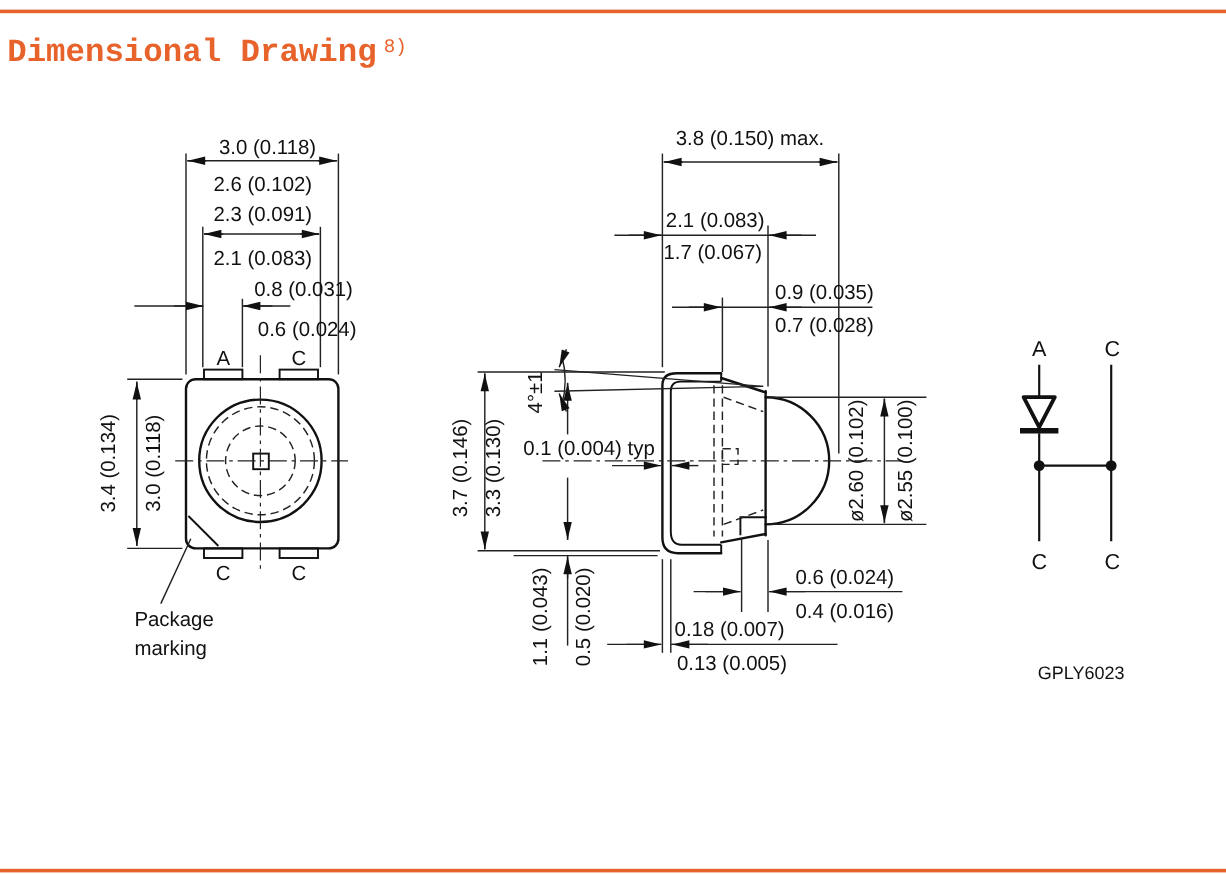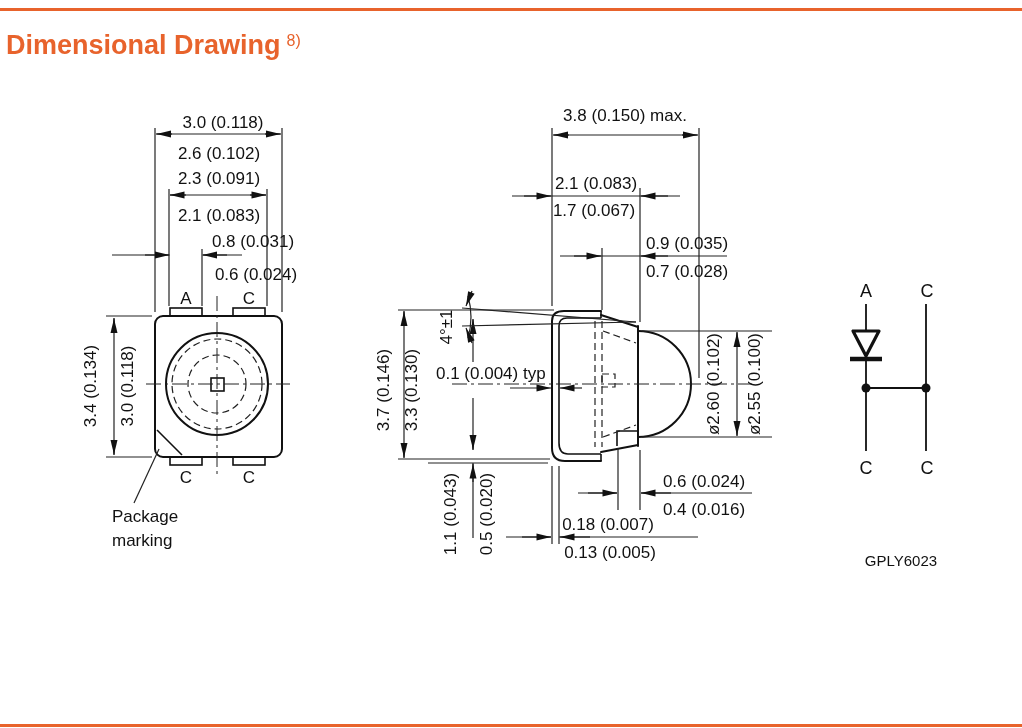--- a/index.html
+++ b/index.html
@@ -20,21 +20,21 @@
   .cl{stroke:#222;stroke-width:1;fill:none;stroke-dasharray:15 4 3 4;}
   .w{stroke:#111;stroke-width:1.8;fill:none;}
 </style>
 </head>
 <body>
 
 <div class="page">
 
   <div class="rule top" style="background: rgb(232, 99, 44);"></div>
 
-  <div class="title" style="color: rgb(232, 99, 44);">
+  <div class="title" style="color: rgb(232, 99, 44); font-family: Liberation Mono, monospace;">
     <span>Dimensional Drawing</span><sup>8)</sup>
   </div>
 
   <svg width="1022" height="728" viewBox="0 0 1022 728">
     <defs>
       <marker id="ah" markerUnits="userSpaceOnUse" markerWidth="16" markerHeight="9" refX="15.3" refY="4.5" orient="auto">
         <path d="M0.8,1 L15.3,4.5 L0.8,8 Z" fill="#111"></path>
       </marker>
     </defs>
 

